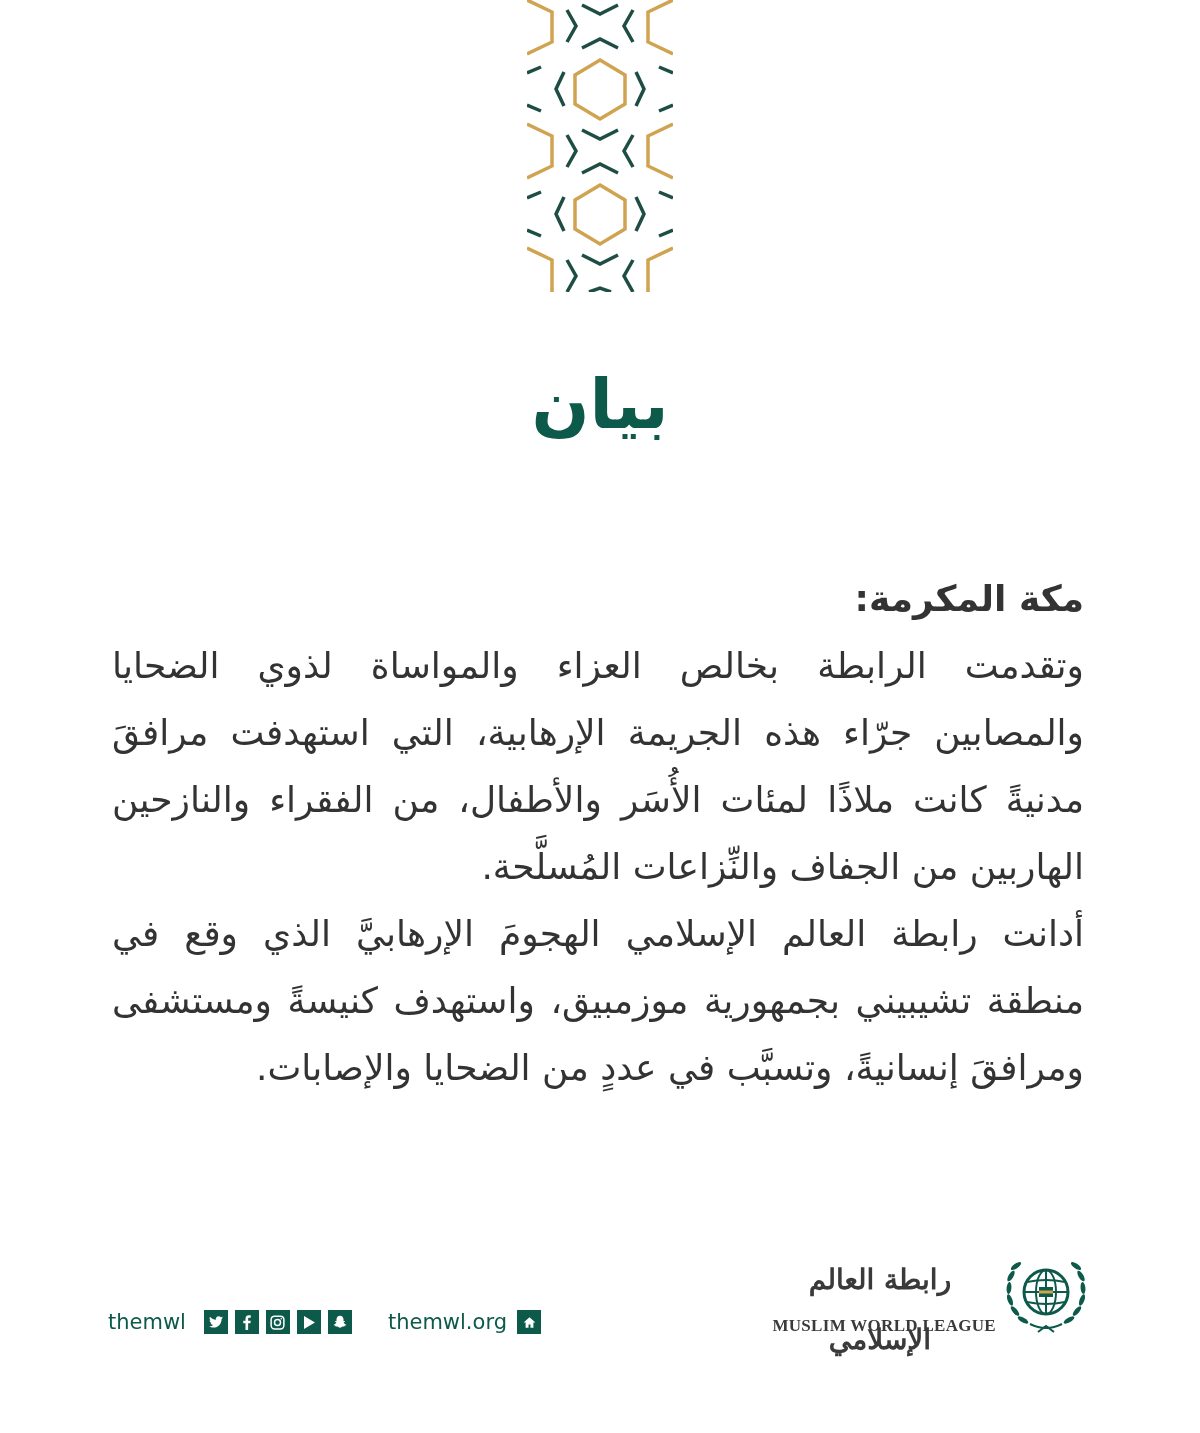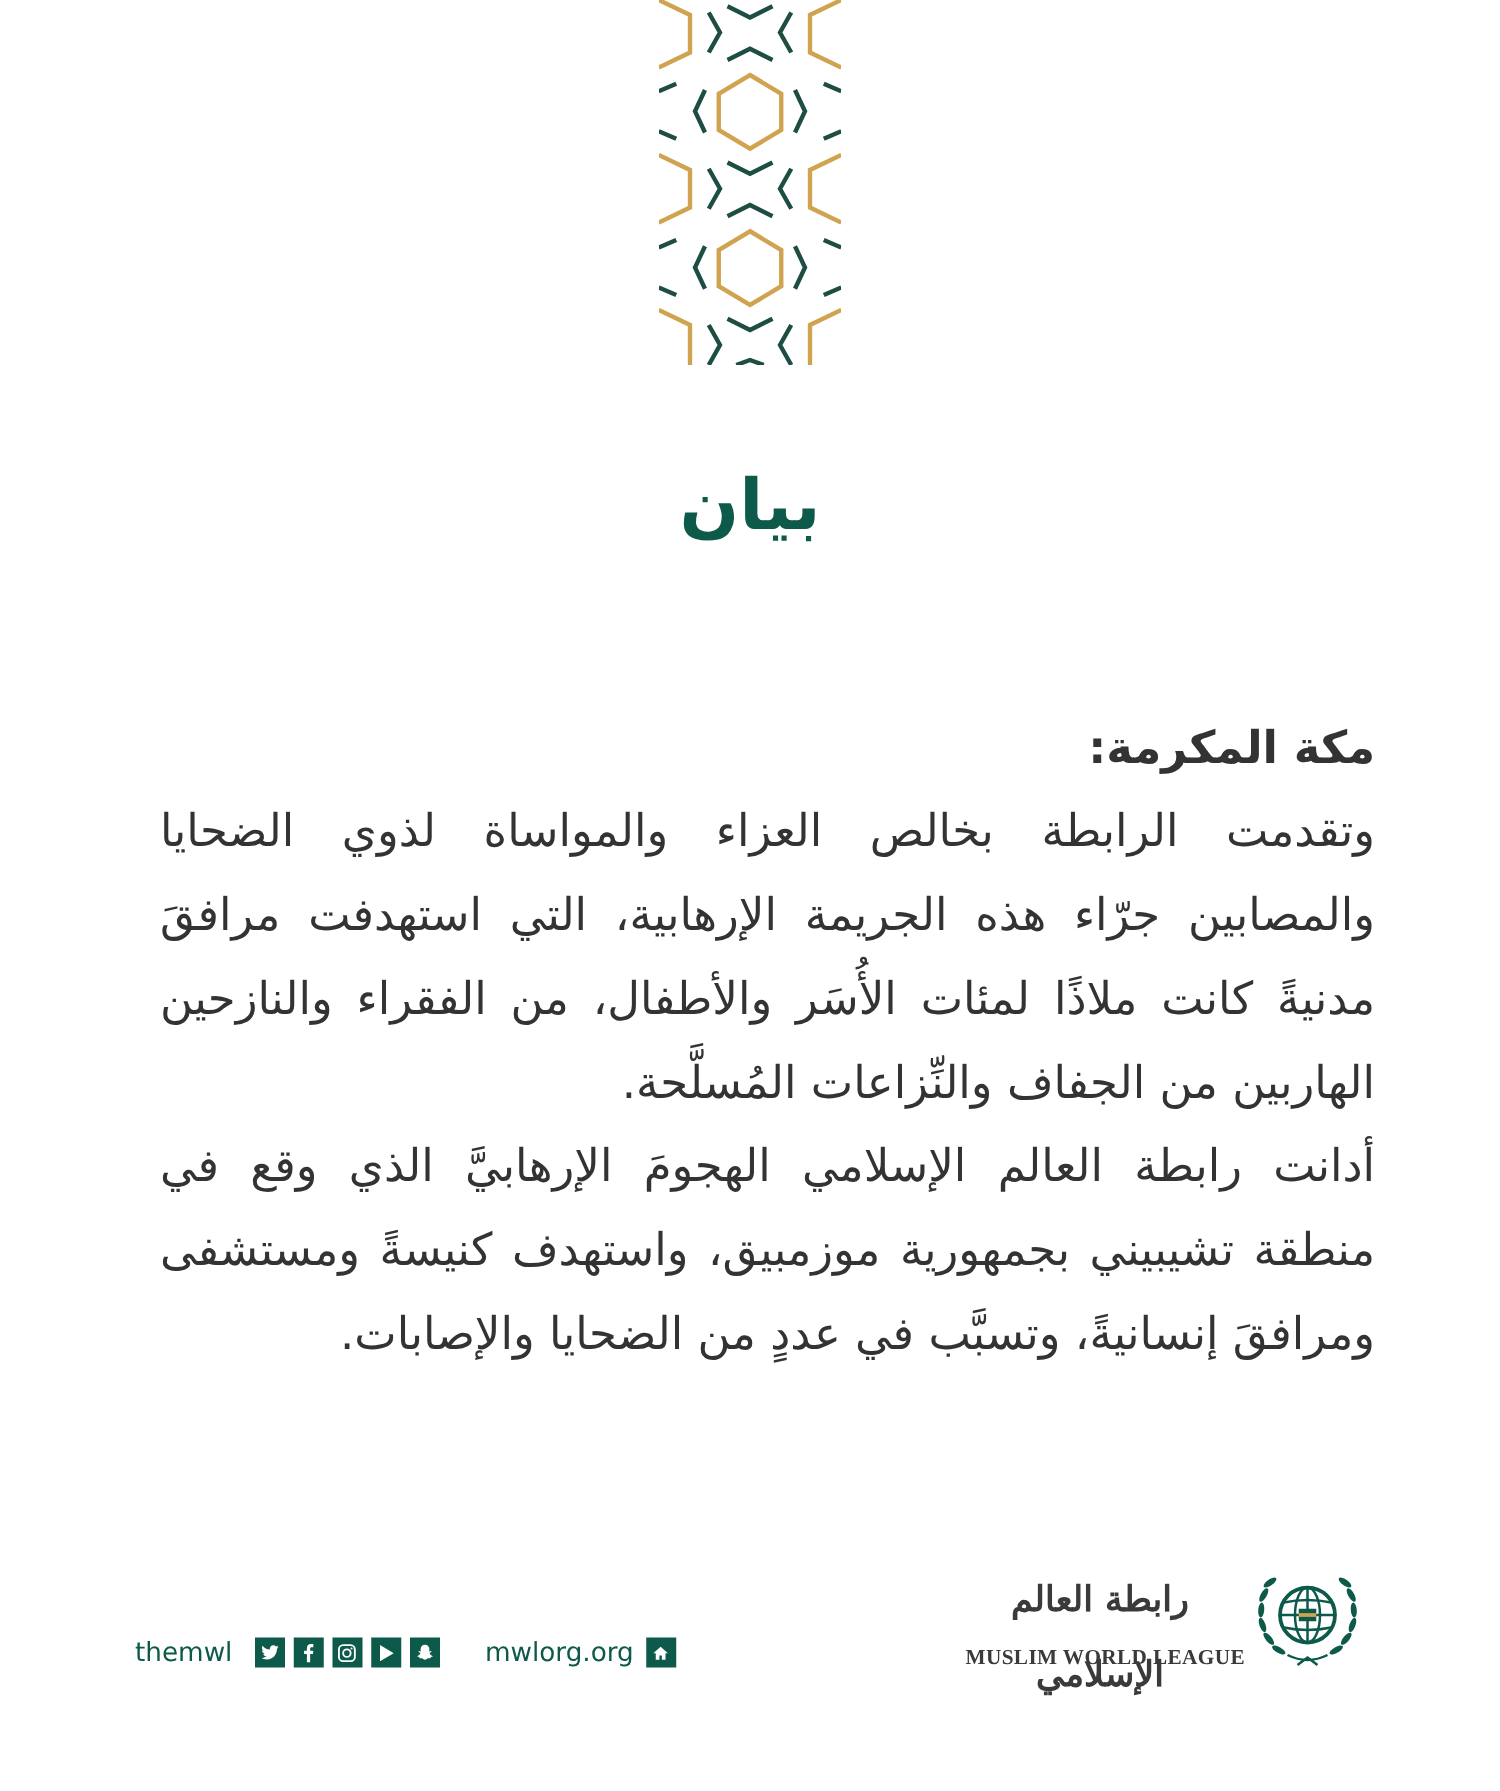--- a/index.html
+++ b/index.html
@@ -24,35 +24,34 @@
   }
   .title {
     position: absolute;
     left: 0;
     right: 0;
     top: 350px;
     text-align: center;
     color: #0d5a4a;
     font-family: "DejaVu Sans", sans-serif;
     font-weight: bold;
-    font-size: 56px;
+    font-size: 68px;
     line-height: 110px;
     direction: rtl;
   }
   .content {
     position: absolute;
     left: 112px;
     width: 972px;
     top: 565px;
     direction: rtl;
     color: #333333;
     font-family: "DejaVu Sans", sans-serif;
     font-size: 36px;
     line-height: 67px;
-    margin-left: 16px;
   }
   .dateline {
     font-weight: bold;
     margin: 0;
     text-align: right;
   }
   .para {
     margin: 0;
     text-align: justify;
     text-align-last: right;
@@ -210,21 +209,21 @@
       <svg width="12" height="13" viewBox="0 0 12 13">
           <polygon points="1,0 12,6.5 1,13" fill="#fff"></polygon>
         </svg>
     </div>
     <div class="sq">
       <svg width="14" height="14" viewBox="0 0 20 20">
           <path fill="#fff" d="M10 1c3 0 5 2.2 5 5v3l1.8-.6c.5 0 .8.5.4.9l-2 1.2c.6 1.8 2 3 3.5 3.4.3.1.3.6 0 .8-.8.4-1.8.5-2.2.7-.2.5 0 1.2-.6 1.2-.6 0-1.4-.3-2.4 0-1 .4-1.8 1.6-3.5 1.6s-2.5-1.2-3.5-1.6c-1-.3-1.8 0-2.4 0-.6 0-.4-.7-.6-1.2-.4-.2-1.4-.3-2.2-.7-.3-.2-.3-.7 0-.8 1.5-.4 2.9-1.6 3.5-3.4l-2-1.2c-.4-.4-.1-.9.4-.9L5 9V6c0-2.8 2-5 5-5z"></path>
         </svg>
     </div>
   </div>
-  <span class="site">mwlorg.org</span>
+  <span class="site">themwl.org</span>
   <div class="sq">
     <svg width="13" height="13" viewBox="0 0 20 20">
         <path fill="#fff" d="M10 2 1 10h3v8h4.5v-5h3v5H16v-8h3z"></path>
       </svg>
   </div>
 </div>
 
 <div class="logo">
   <div class="logo-ar">رابطة العالم الإسلامي</div>
   <div class="logo-en">MUSLIM WORLD LEAGUE</div>

